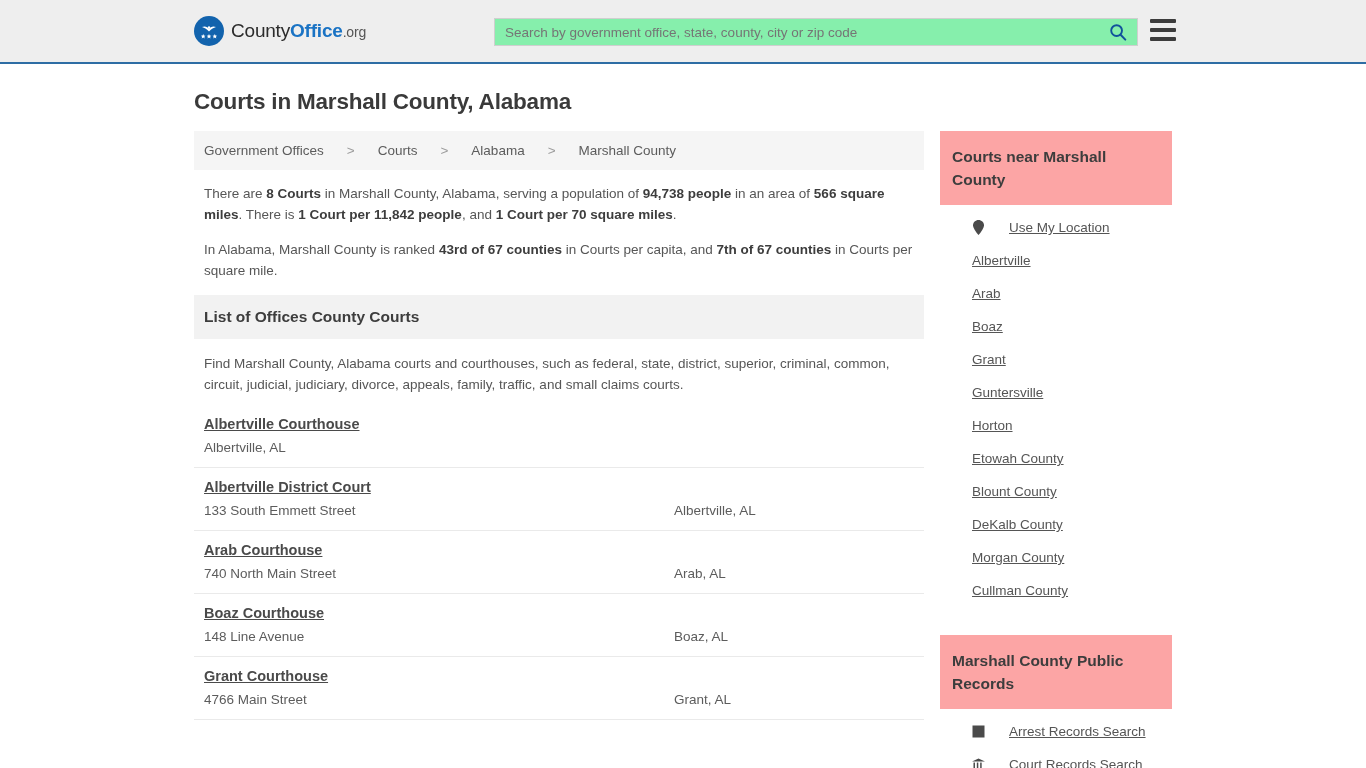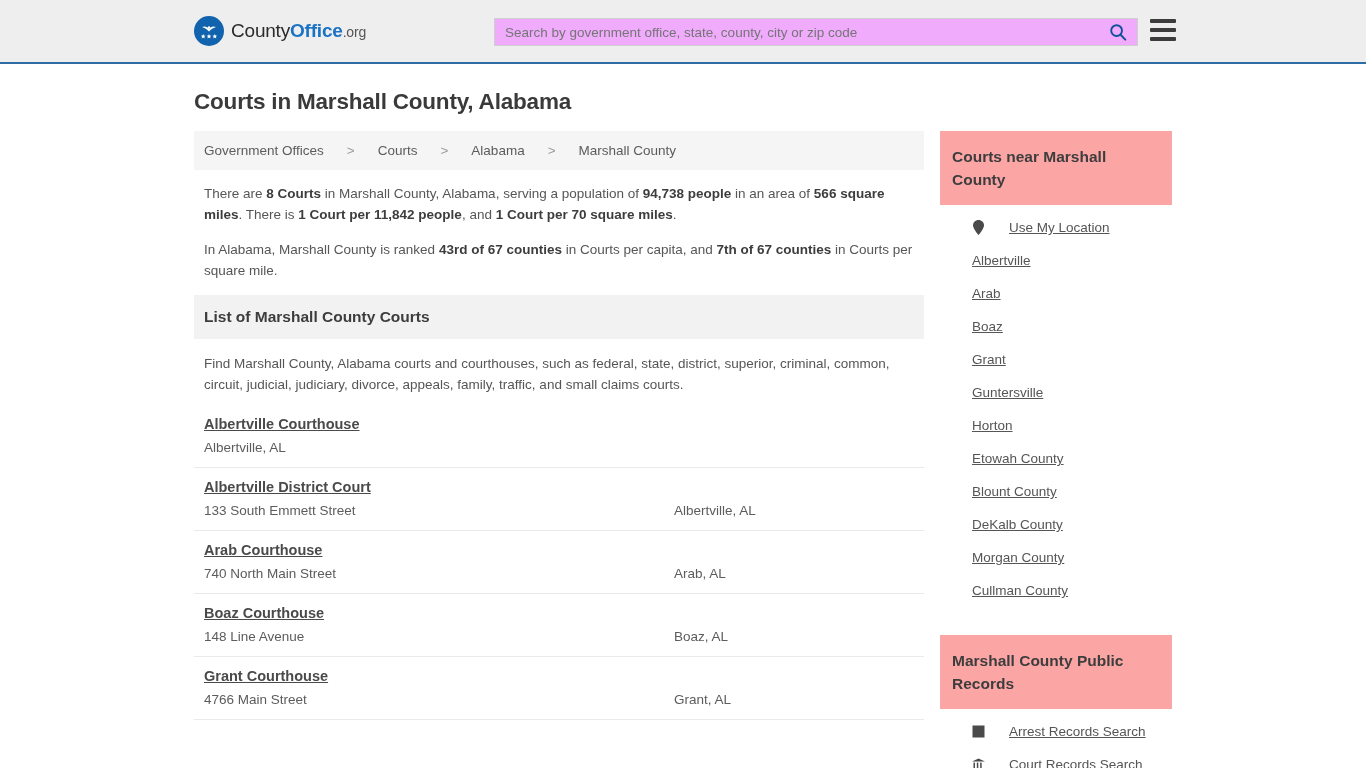--- a/index.html
+++ b/index.html
@@ -45,21 +45,21 @@
   .logo-text .b { color: #1a73c4; font-weight: bold; }
   .logo-text .n { font-weight: normal; }
   .logo-text .o { font-size: 14px; color: #555; }
 
   .search-wrap {
     position: absolute;
     left: 494px;
     top: 18px;
     width: 644px;
     height: 28px;
-    background: #f0abfc;
+    background: #86efac;
     border: 1px solid #cfcfcf;
     display: flex;
     align-items: center;
   }
   .search-input {
     flex: 1;
     border: 0;
     outline: none;
     height: 100%;
     padding: 0 10px;
@@ -264,21 +264,21 @@
           <span class="sep">&gt;</span>
           <a href="#">Marshall County</a>
         </div>
 
       <div class="intro">
         <p id="intro-p1"><span>There are </span><b>8 Courts</b><span> in Marshall County, Alabama, serving a population of </span><b>94,738 people</b><span> in an area of </span><b>566 square miles</b><span>. There is </span><b>1 Court per 11,842 people</b><span>, and </span><b>1 Court per 70 square miles</b><span>.</span></p>
         <p id="intro-p2"><span>In Alabama, Marshall County is ranked </span><b>43rd of 67 counties</b><span> in Courts per capita, and </span><b>7th of 67 counties</b><span> in Courts per square mile.</span></p>
       </div>
 
       <div class="section-head">
-        <h2>List of Marshall County Courts</h2>
+        <h2>List of Offices County Courts</h2>
       </div>
       <p class="section-desc">Find Marshall County, Alabama courts and courthouses, such as federal, state, district, superior, criminal, common, circuit, judicial, judiciary, divorce, appeals, family, traffic, and small claims courts.</p>
 
       <div class="court-list" id="court-list">
           <div class="court-row"><a class="court-name" href="#">Albertville Courthouse</a><div class="court-detail">
               <div class="court-city">Albertville, AL</div>
             </div></div>
           <div class="court-row"><a class="court-name" href="#">Albertville District Court</a><div class="court-detail">
               <div class="court-addr">133 South Emmett Street</div>
               <div class="court-city">Albertville, AL</div>

